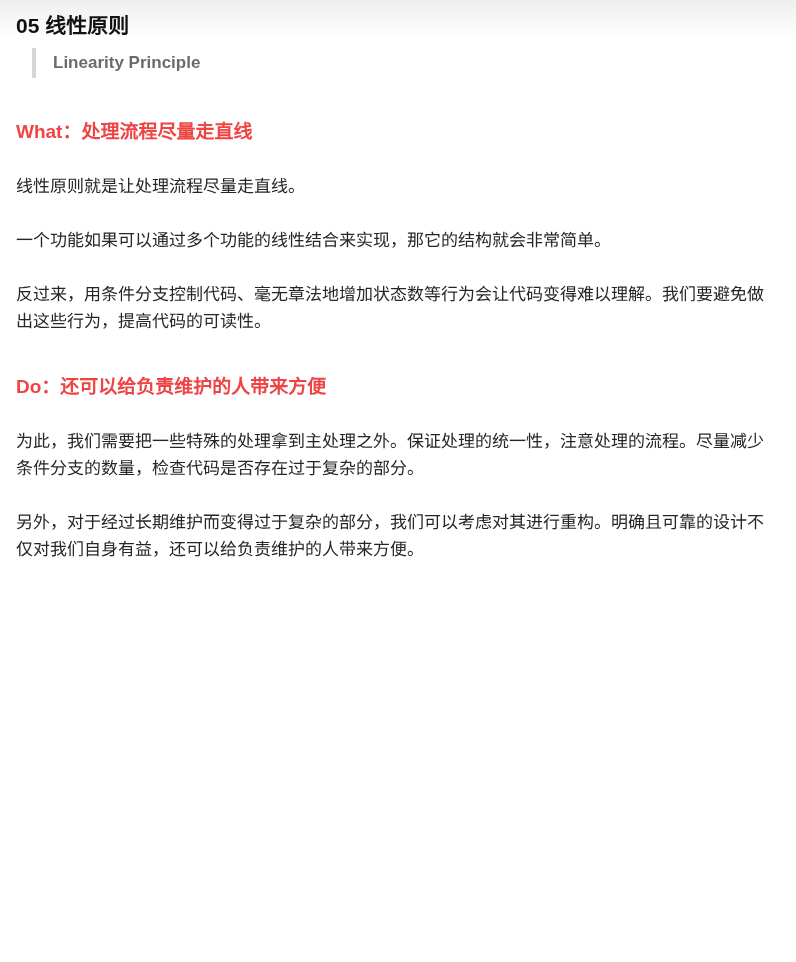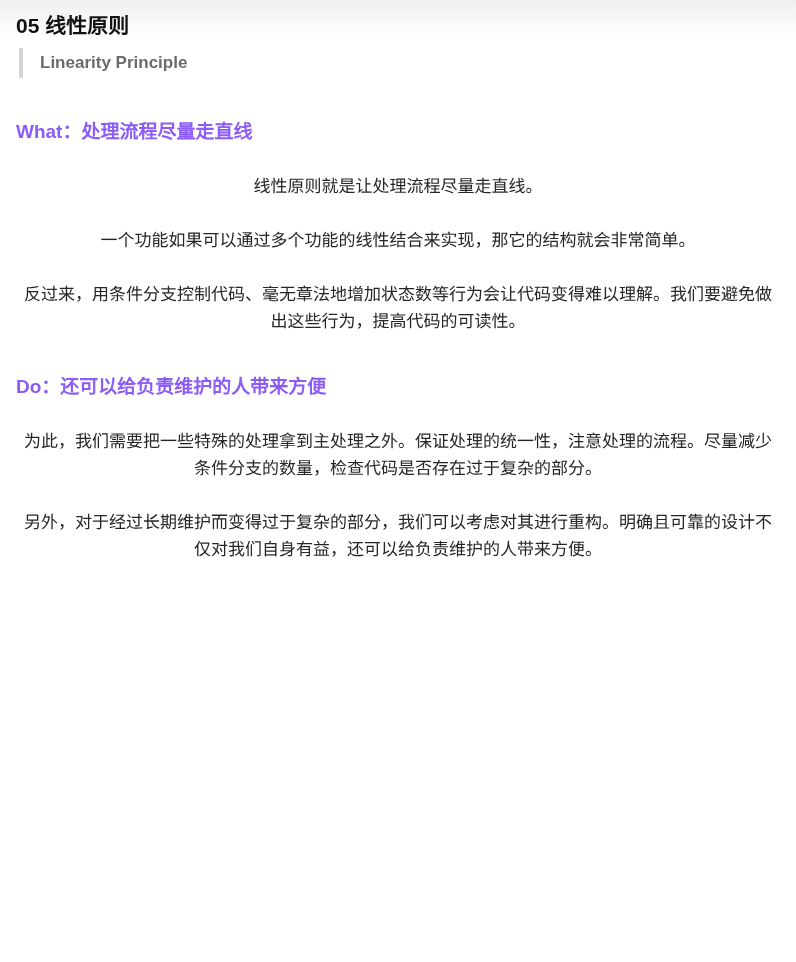--- a/index.html
+++ b/index.html
@@ -27,41 +27,41 @@
   h1.page-title {
     font-size: 21px;
     font-weight: bold;
     line-height: 28px;
     color: #111111;
     margin: 0 0 8px 0;
   }
   blockquote.subtitle-quote {
     border-left: 4px solid #d6d6d6;
     padding: 4px 0 4px 17px;
-    margin: 0 0 40px 3px;
+    margin: 0 0 40px 16px;
   }
   blockquote.subtitle-quote span {
     font-size: 17px;
     font-weight: bold;
     line-height: 22px;
     color: #6b6b6b;
   }
   h2.section-heading {
     font-size: 19px;
     font-weight: bold;
     line-height: 28px;
-    color: #8b5cf6;
+    color: #ef4444;
     margin: 38px 0 27px 0;
   }
   p.body-paragraph {
     font-size: 17px;
     line-height: 27px;
     color: #262626;
     margin: 27px 0;
-    text-align: center;
+    text-align: left;
   }
 </style>
 </head>
 <body>
 
 <div class="top-fade"></div>
 
 <main class="article">
 
   <h1 class="page-title">05 线性原则</h1>

